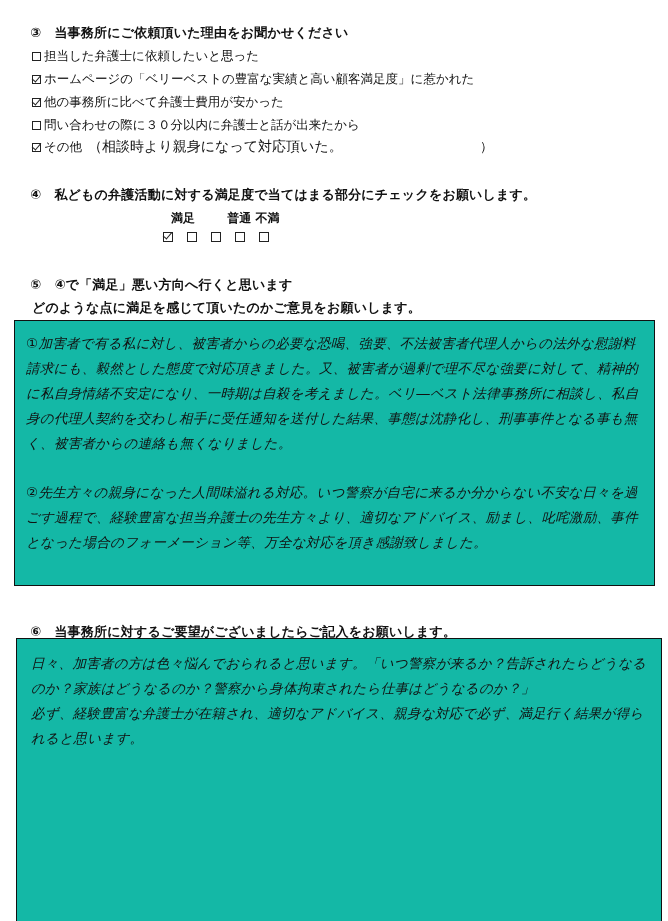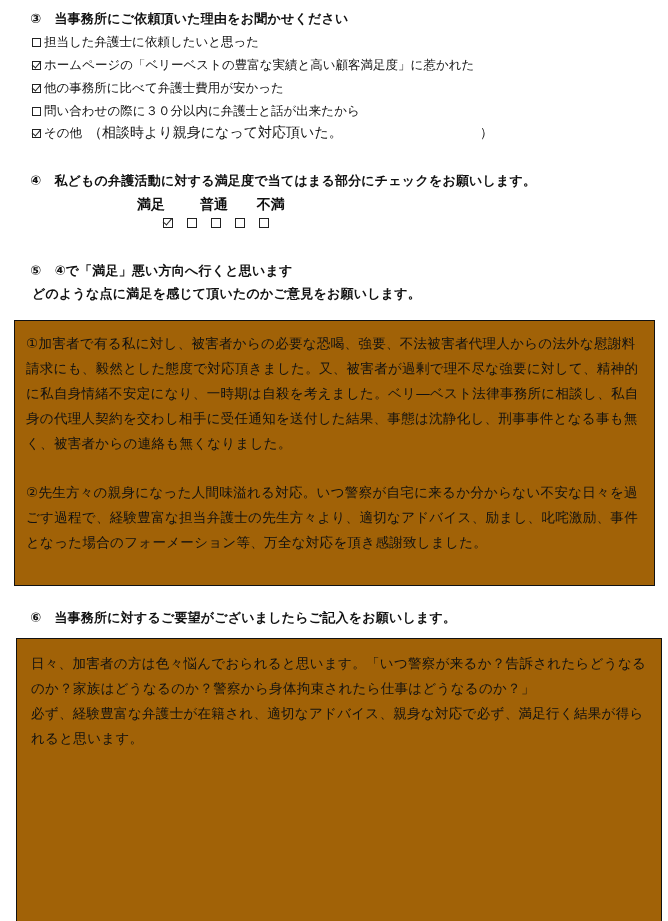--- a/index.html
+++ b/index.html
@@ -1,38 +1,38 @@
 <!DOCTYPE html>
 <html><head>
 <meta charset="utf-8">
 <style>
   html, body { margin: 0; padding: 0; background: #ffffff; }
   body {
     width: 668px; height: 921px; position: relative; overflow: hidden;
     font-family: "DejaVu Sans", "Liberation Sans", sans-serif;
     color: #111111;
   }
-  .abs { position: absolute; white-space: nowrap; }
+  .abs { position: absolute; white-space: nowrap; margin-top: 14px; }
   .q-title { font-size: 13px; font-weight: bold; letter-spacing: 0.2px; }
   .opt { font-size: 12.5px; display: flex; align-items: center; }
   .cb {
     display: inline-block; width: 9px; height: 9px; border: 1px solid #222;
     margin-right: 3px; position: relative; box-sizing: border-box; flex: 0 0 auto;
   }
   .cb.checked::after {
     content: ""; position: absolute; left: 1px; top: -3px; width: 4px; height: 8px;
     border-right: 1.5px solid #222; border-bottom: 1.5px solid #222; transform: rotate(40deg);
   }
   .hand { font-family: "DejaVu Serif", serif; font-size: 14px; }
-  .scale-labels { font-size: 14px; font-weight: bold; }
+  .scale-labels { font-size: 12px; font-weight: bold; text-align: right; }
   .scale-labels span { display: inline-block; }
   .scale-boxes { display: flex; gap: 14px; }
   .scale-boxes .cb { width: 10px; height: 10px; margin: 0; }
   .box {
-    position: absolute; border: 1.5px solid #111; box-sizing: border-box; background: #a16207;
+    position: absolute; border: 1.5px solid #111; box-sizing: border-box; background: #14b8a6; font-style: italic;
   }
   .para {
     font-size: 13.5px; line-height: 25px; white-space: normal; word-break: break-all;
     letter-spacing: 0.3px;
   }
   .para p { margin: 0; }
   .para p + p.gap { margin-top: 24px; }
 </style>
 </head>
 <body>

